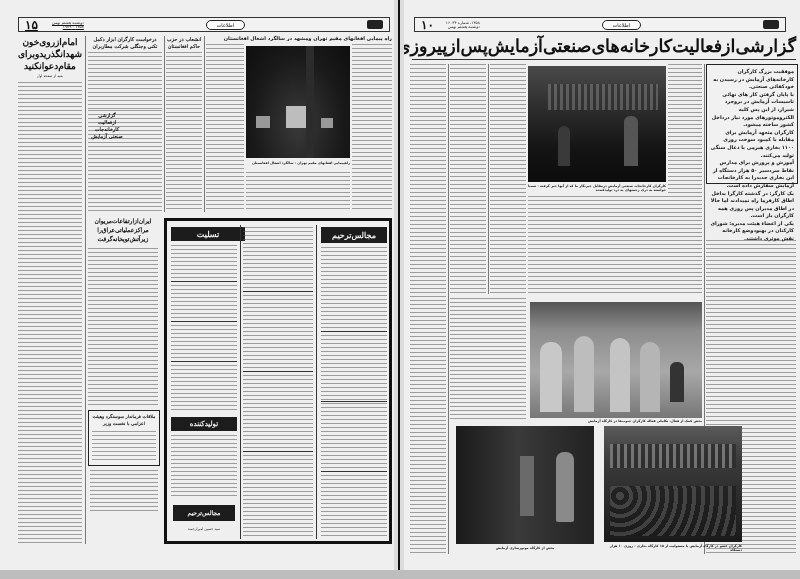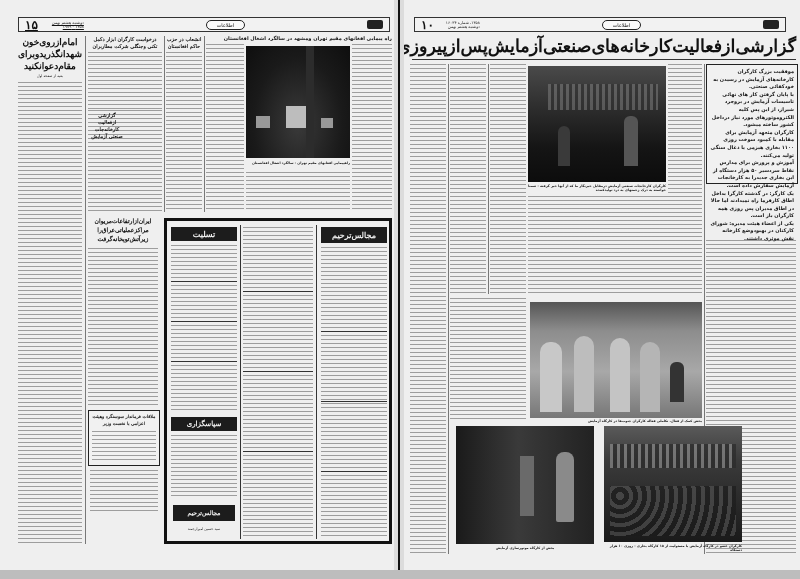--- a/index.html
+++ b/index.html
@@ -121,28 +121,28 @@
       <div style="position:absolute;left:3px;top:20px;width:64px;height:32px;">
           <div class="lines"></div>
         </div>
     </div>
     <div class="col" style="left:90px;top:470px;width:68px;height:44px;">
         <div class="lines"></div>
       </div>
 
     <div class="ad-frame" style="left:164px;top:218px;width:228px;height:326px;">
 
-      <div class="banner" style="left:4px;top:6px;width:66px;height:14px;font-size:8px;line-height:14px;">تسلیت</div>
+      <div class="banner" style="left:4px;top:6px;width:74px;height:14px;font-size:8px;line-height:14px;">تسلیت</div>
       <div class="col" style="left:4px;top:24px;width:66px;height:168px;">
           <div class="lines"></div>
         </div>
       <div class="sep" style="left:4px;top:60px;width:66px;"></div>
       <div class="sep" style="left:4px;top:100px;width:66px;"></div>
       <div class="sep" style="left:4px;top:140px;width:66px;"></div>
-      <div class="banner" style="left:4px;top:196px;width:66px;height:14px;font-size:7px;line-height:14px;">سپاسگزاری</div>
+      <div class="banner" style="left:4px;top:196px;width:66px;height:14px;font-size:7px;line-height:14px;">تولیدکننده</div>
       <div class="col" style="left:4px;top:214px;width:66px;height:64px;">
           <div class="lines"></div>
         </div>
       <div class="banner" style="left:6px;top:284px;width:62px;height:16px;font-size:6px;line-height:16px;">مجالس‌ترحیم</div>
       <div class="rtl" style="position:absolute;left:4px;top:306px;width:66px;font-size:3.5px;text-align:center;">سید حسین امیرارجمند</div>
 
       <div class="vrule" style="left:73px;top:4px;height:314px;background:#333;"></div>
 
       <div class="col" style="left:76px;top:6px;width:70px;height:310px;">
           <div class="lines"></div>

